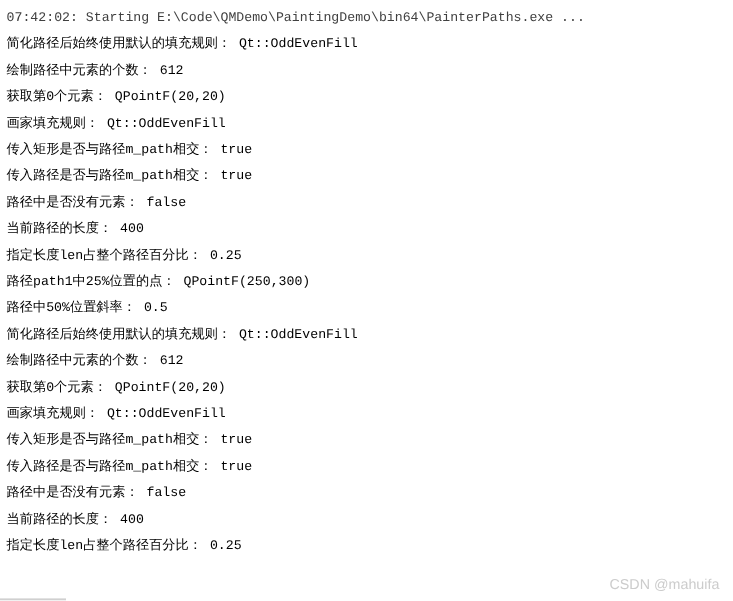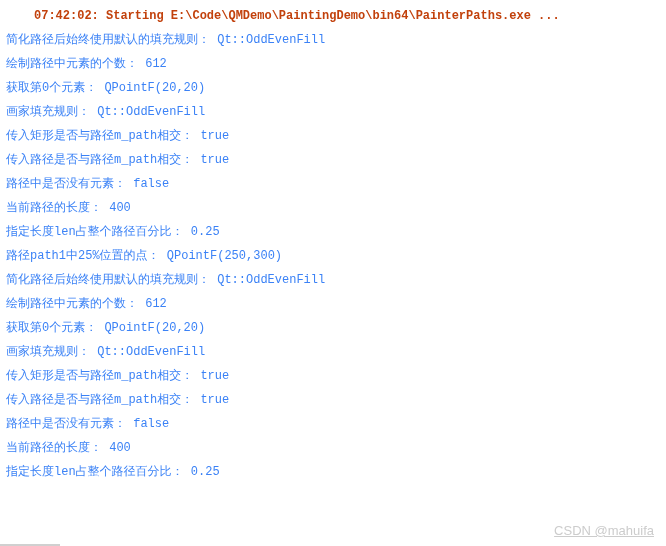--- a/index.html
+++ b/index.html
@@ -14,37 +14,35 @@
       width: 666px;
       height: 546px;
       overflow: hidden;
       position: relative;
     }
     .console-output {
       padding: 4px 6px;
       line-height: 2.0;
     }
     .header-line {
-      color: #c2410c;
-      font-weight: bold;
+      color: #404040;
+      font-weight: normal;
       white-space: nowrap;
-      margin-left: 28px;
     }
     .log-line {
-      color: #3b82f6;
+      color: #000000;
       white-space: nowrap;
     }
     .watermark {
       position: absolute;
       bottom: 8px;
       right: 12px;
       color: #cccccc;
       font-size: 13px;
       font-family: Arial, sans-serif;
-      text-decoration: underline;
     }
     .bottom-border {
       position: absolute;
       bottom: 0;
       left: 0;
       width: 60px;
       height: 2px;
       background: #d0d0d0;
     }
   </style>
@@ -56,20 +54,21 @@
   <div class="log-line">简化路径后始终使用默认的填充规则：  Qt::OddEvenFill</div>
   <div class="log-line">绘制路径中元素的个数：  612</div>
   <div class="log-line">获取第0个元素：  QPointF(20,20)</div>
   <div class="log-line">画家填充规则：  Qt::OddEvenFill</div>
   <div class="log-line">传入矩形是否与路径m_path相交：  true</div>
   <div class="log-line">传入路径是否与路径m_path相交：  true</div>
   <div class="log-line">路径中是否没有元素：  false</div>
   <div class="log-line">当前路径的长度：  400</div>
   <div class="log-line">指定长度len占整个路径百分比：  0.25</div>
   <div class="log-line">路径path1中25%位置的点：  QPointF(250,300)</div>
+  <div class="log-line">路径中50%位置斜率：  0.5</div>
   <div class="log-line">简化路径后始终使用默认的填充规则：  Qt::OddEvenFill</div>
   <div class="log-line">绘制路径中元素的个数：  612</div>
   <div class="log-line">获取第0个元素：  QPointF(20,20)</div>
   <div class="log-line">画家填充规则：  Qt::OddEvenFill</div>
   <div class="log-line">传入矩形是否与路径m_path相交：  true</div>
   <div class="log-line">传入路径是否与路径m_path相交：  true</div>
   <div class="log-line">路径中是否没有元素：  false</div>
   <div class="log-line">当前路径的长度：  400</div>
   <div class="log-line">指定长度len占整个路径百分比：  0.25</div>
 

